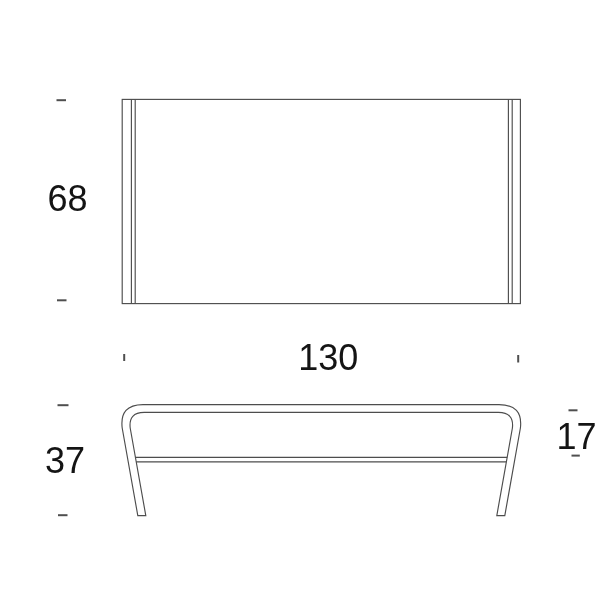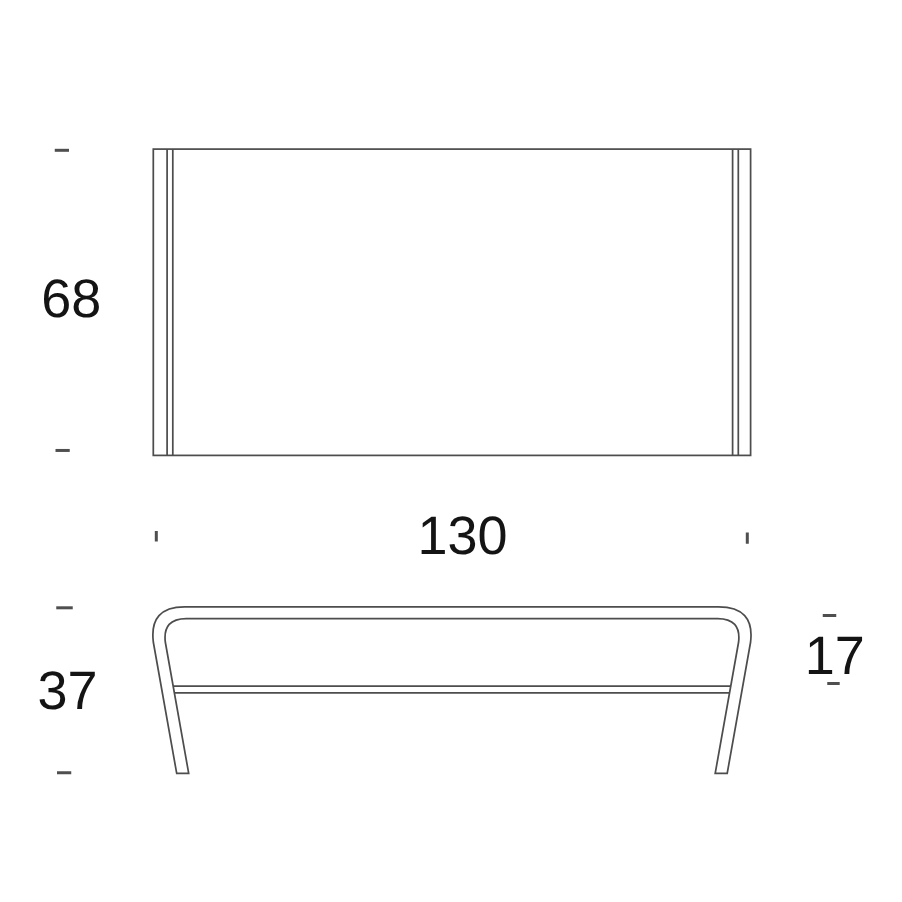--- a/index.html
+++ b/index.html
@@ -12,20 +12,21 @@
   html, body {
     width: 601px; height: 601px;
     background: var(--color-background);
     font-family: "Liberation Sans", sans-serif;
     overflow: hidden;
   }
   .canvas {
     position: relative;
     width: 529px; height: 601px;
     background: var(--color-background);
+    margin-left: 20px;
   }
   svg { display: block; }
   .outline {
     stroke: var(--color-line);
     stroke-width: 1.15;
     fill: none;
   }
   .tube {
     stroke: var(--color-line);
     stroke-width: 1.15;

